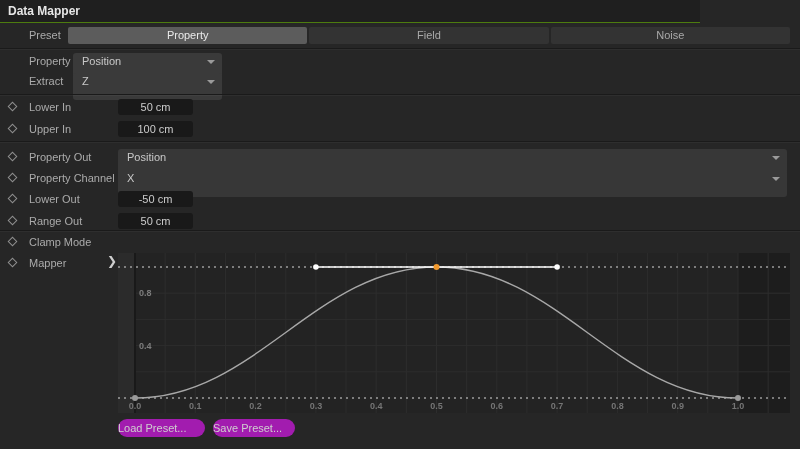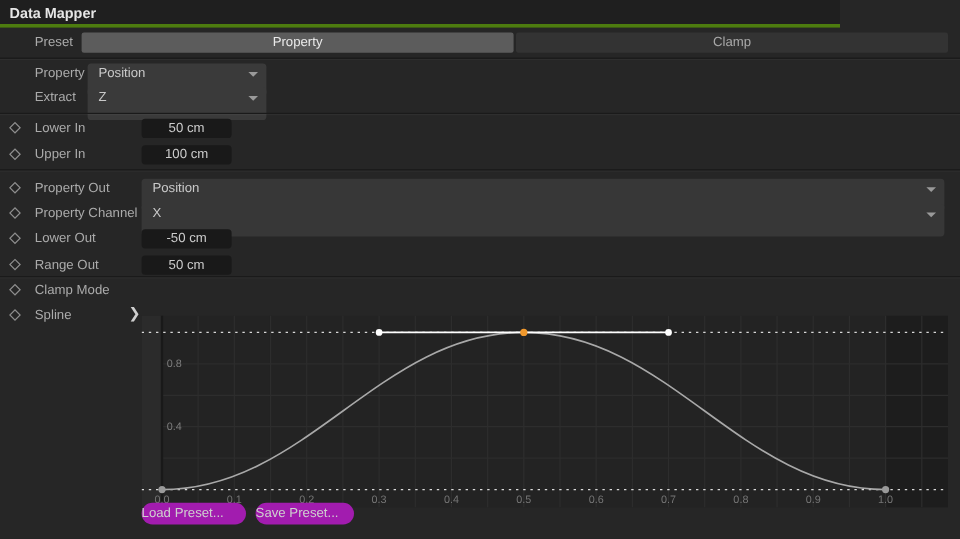--- a/index.html
+++ b/index.html
@@ -1,20 +1,20 @@
 <!DOCTYPE html>
 <html><head>
 <meta charset="utf-8">
 <style>
   * { box-sizing: border-box; margin: 0; padding: 0; }
   html,body { width:800px; height:449px; background:#262626; overflow:hidden;
               font-family:"Liberation Sans", sans-serif; }
   .panel { position:relative; width:800px; height:449px; background:#262626; }
   .titlebar { position:absolute; left:0; top:0; width:700px; height:23px;
-              background:#1f1f1f; border-bottom:3px solid #4d7c0f; }
+              background:#1f1f1f; border-bottom:1px solid #4d7c0f; }
   .title { position:absolute; left:8px; top:4px; font-size:12px; font-weight:bold; color:#e6e6e6; }
   .row-label { position:absolute; left:29px; font-size:11px; color:#ababab; white-space:nowrap; }
   .diamond { position:absolute; left:9px; width:7px; height:7px;
              border:1px solid #8f8f8f; transform:rotate(45deg); background:transparent; }
   .sep { position:absolute; left:0; width:800px; height:1px; background:#1a1a1a;
          box-shadow:0 1px 0 rgba(255,255,255,0.04); }
   .seg-group { position:absolute; display:flex; gap:2px; }
   .seg { flex:1; height:17px; line-height:17px; text-align:center; font-size:11px;
          background:#333333; color:#a9a9a9; border-radius:2px; cursor:default; }
   .seg.sel { background:#5c5c5c; color:#eaeaea; }
@@ -24,36 +24,37 @@
   .dropdown-full { background:#373737; }
   .dd-arrow { position:absolute; right:7px; top:7px; width:0; height:0;
          border-left:4px solid transparent; border-right:4px solid transparent;
          border-top:4px solid #9a9a9a; }
   .numfield { position:absolute; height:16px; line-height:16px; background:#191919;
          border-radius:3px; text-align:center; font-size:11px; color:#cccccc; }
   .chevron { position:absolute; left:107px; top:254px; font-size:12px; color:#cfcfcf; }
   .btn-preset { position:absolute; height:18px; line-height:18px; background:#a21caf;
          border-radius:9px; border:none; font-size:11px; color:#cfcfcf; text-align:left;
          font-family:"Liberation Sans", sans-serif; cursor:default; }
-  #spline-widget { position:absolute; left:118px; top:263px; width:672px; height:160px; }
+  #spline-widget { position:absolute; left:118px; top:253px; width:672px; height:160px;font-weight:bold; }
   svg text { font-family:"Liberation Sans", sans-serif; }
 </style>
 </head>
 <body>
 
 <div class="panel">
 
   <div class="titlebar">
     <div class="title">Data Mapper</div>
   </div>
 
   <div class="row-label" style="top:29px">Preset</div>
   <div class="seg-group" id="source-tabs" style="left:68px; top:27px; width:722px">
       <div class="seg sel">Property</div>
-      <div class="seg">Clamp</div>
+      <div class="seg">Field</div>
+      <div class="seg">Noise</div>
     </div>
 
   <div class="sep" style="top:48px"></div>
 
   <div class="row-label" style="top:55px">Property</div>
   <div class="dropdown-sm" style="left:73px; top:53px; width:149px">
     <span>Position</span>
     <span class="dd-arrow"></span>
   </div>
 
@@ -96,21 +97,21 @@
   <span class="diamond" style="top:217px"></span>
   <div class="row-label" style="top:215px">Range Out</div>
   <div class="numfield" style="left:118px; top:213px; width:75px">50 cm</div>
 
   <div class="sep" style="top:230px"></div>
 
   <span class="diamond" style="top:238px"></span>
   <div class="row-label" style="top:236px">Clamp Mode</div>
 
   <span class="diamond" style="top:259px"></span>
-  <div class="row-label" style="top:257px">Spline</div>
+  <div class="row-label" style="top:257px">Mapper</div>
   <span class="chevron">❯</span>
   <div id="spline-widget"><svg width="672" height="160" viewBox="0 0 672 160">
         <rect x="0" y="0" width="17" height="160" fill="#2b2b2b"></rect>
         <rect x="17" y="0" width="603" height="160" fill="#232323"></rect>
         <rect x="620" y="0" width="52" height="160" fill="#1d1d1d"></rect>
         <line x1="47.15" y1="0" x2="47.15" y2="160" stroke="#2d2d2d" stroke-width="1"></line>
         <line x1="77.3" y1="0" x2="77.3" y2="160" stroke="#2d2d2d" stroke-width="1"></line>
         <line x1="107.44999999999999" y1="0" x2="107.44999999999999" y2="160" stroke="#2d2d2d" stroke-width="1"></line>
         <line x1="137.6" y1="0" x2="137.6" y2="160" stroke="#2d2d2d" stroke-width="1"></line>
         <line x1="167.75" y1="0" x2="167.75" y2="160" stroke="#2d2d2d" stroke-width="1"></line>

